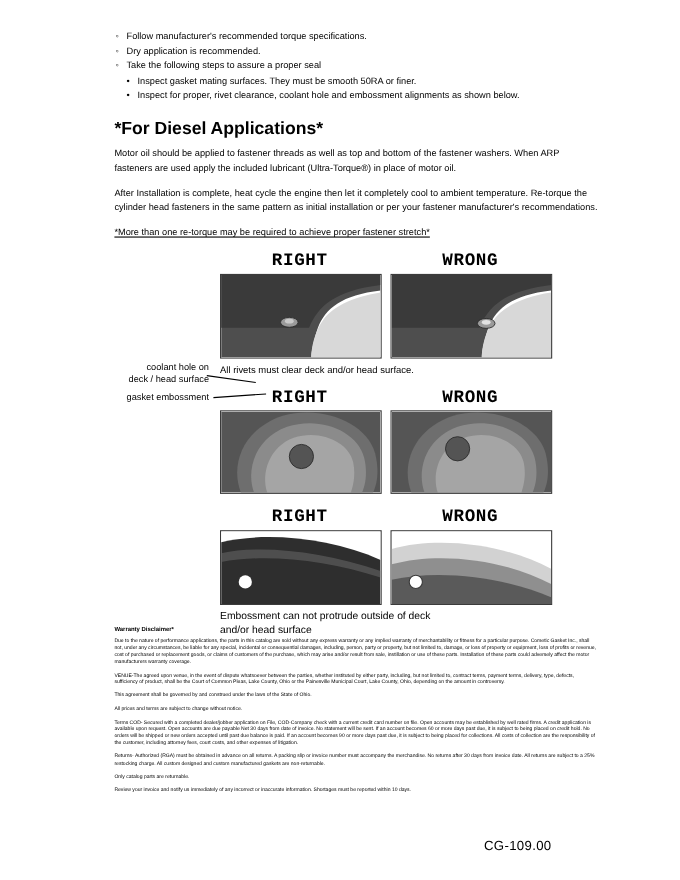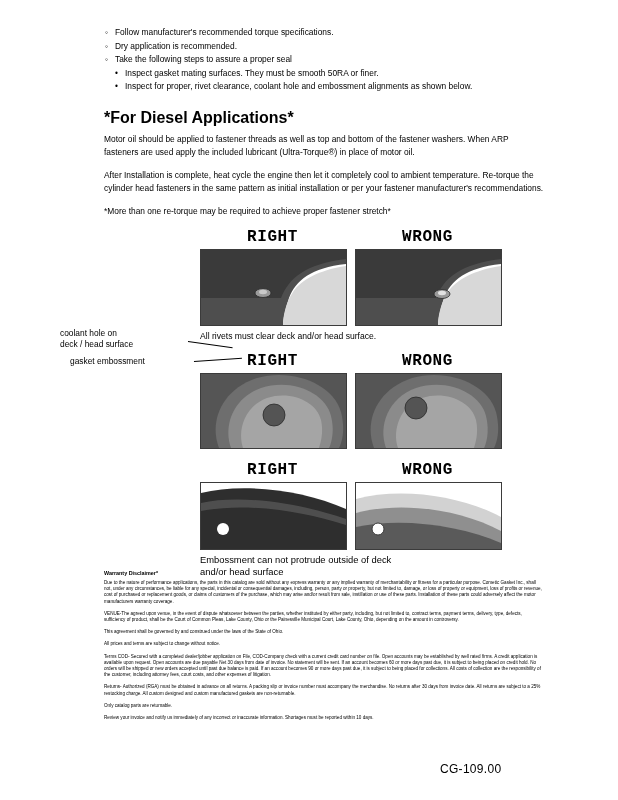--- a/index.html
+++ b/index.html
@@ -77,20 +77,21 @@
   }
   p.para {
     font-size: 8.4px;
     line-height: 13.2px;
     margin: 0 0 10px 0;
   }
   p.note {
     font-size: 8.4px;
     line-height: 13.2px;
     margin: 0;
+    text-decoration: underline;
   }
 
   
   .figures {
     position: absolute;
     left: 200px;
     top: 228px;
     width: 300px;
   }
   .fig-row {
@@ -127,21 +128,21 @@
   }
   .caption.big {
     font-size: 9.4px;
   }
 
   
   .callout {
     position: absolute;
     font-size: 8.4px;
     line-height: 11px;
-    text-align: left;
+    text-align: right;
     white-space: pre-line;
   }
   .leader {
     position: absolute;
     background: #000;
     height: 1px;
   }
 
   
   .warranty {

